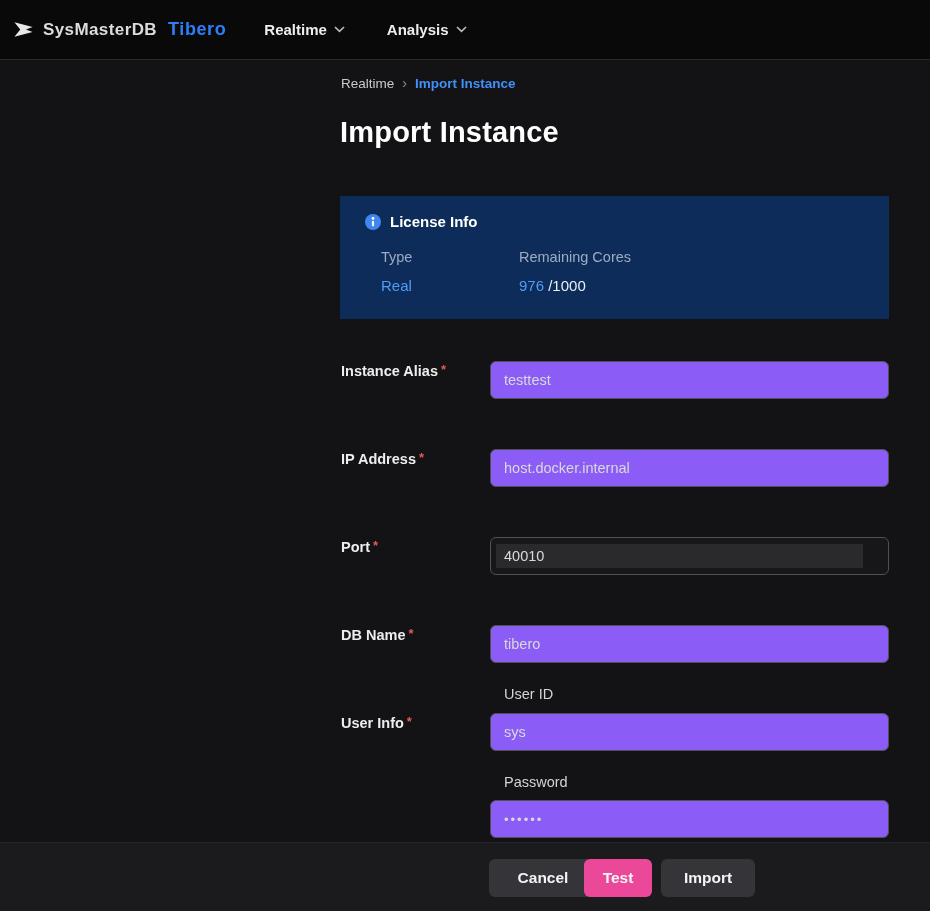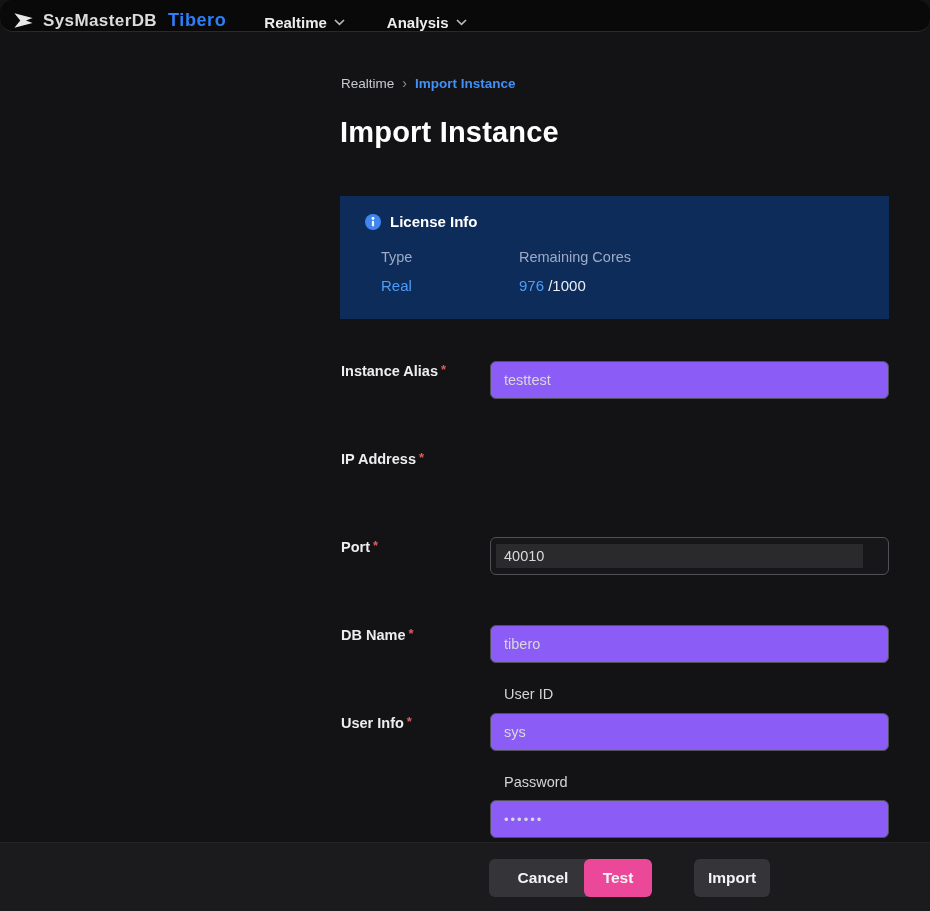--- a/index.html
+++ b/index.html
@@ -5,23 +5,23 @@
   * { margin:0; padding:0; box-sizing:border-box; }
   html,body { background:#000; }
   body { font-family:"Liberation Sans", sans-serif; }
   .screen{
     position:relative; width:930px; height:911px;
     background:#131315; overflow:hidden;
   }
 
   
   .topbar{
-    position:absolute; top:0; left:0; width:930px; height:32px;
+    position:absolute; top:0; left:0; width:930px; height:60px;
     background:#09090a; border-bottom:1px solid #2a2a2c;
-    display:flex; align-items:flex-end; padding-left:13px;border-radius:13px;
+    display:flex; align-items:center; padding-left:13px;
   }
   .brand{ display:flex; align-items:center; gap:9px; }
   .brand-name{ color:#dcdcdd; font-size:17px; font-weight:bold; letter-spacing:.4px; }
   .brand-product{ color:#2e7ef7; font-size:18px; font-weight:bold; letter-spacing:.6px; margin-left:2px; }
   .nav-item{ display:flex; align-items:center; gap:7px; cursor:pointer; }
   .nav-item .nav-label{ color:#ededee; font-size:15px; font-weight:bold; }
   .nav-realtime{ margin-left:38px; }
   .nav-analysis{ margin-left:42px; }
 
   
@@ -69,21 +69,21 @@
     position:absolute; left:0; top:842px; width:930px; height:69px;
     background:#1b1b1d; border-top:1px solid #242427; z-index:5;
   }
   .btn{
     position:absolute; top:16px; height:38px; border:none; border-radius:6px;
     background:#353539; color:#f4f4f5; font-size:15.5px; font-weight:bold;
     font-family:"Liberation Sans",sans-serif; cursor:pointer;
   }
   .btn-cancel{ left:489px; width:108px; }
   .btn-test{ left:584px; width:68px; background:#ec4899; }
-  .btn-import{ left:661px; width:76px;margin-left:33px; }
+  .btn-import{ left:661px; width:94px; }
 
   
   .toast{
     position:absolute; left:17px; top:855px; width:394px; height:37px;
     background:#143628; border:1px solid #27563f; border-radius:4px;
     display:flex; align-items:center; z-index:10;
   }
   .toast-icon{ margin-left:18px; display:flex; align-items:center; }
   .toast-msg{ margin-left:10px; color:#eef4ef; font-size:14px; }
   .toast-close{ margin-left:auto; margin-right:15px; color:#93a29a; font-size:16px; cursor:pointer; line-height:1; }
@@ -145,20 +145,21 @@
     <span class="lic-col-label lic-left">Type</span>
     <span class="lic-col-label lic-right">Remaining Cores</span>
     <span class="lic-col-value lic-left lic-blue">Real</span>
     <span class="lic-col-value lic-right"><span class="lic-blue">976</span> <span class="lic-total">/1000</span></span>
   </div>
 
   <div class="field-label" style="top:362px;"><span>Instance Alias</span><span class="req">*</span></div>
   <input class="text-input" style="top: 361px;" type="text" value="testtest">
 
   <div class="field-label" style="top:450px;"><span>IP Address</span><span class="req">*</span></div>
+  <input class="text-input" style="top: 449px;" type="text" value="host.docker.internal">
 
   <div class="field-label" style="top:538px;"><span>Port</span><span class="req">*</span></div>
   <input class="text-input autofilled" style="top: 537px;" type="text" value="40010">
 
   <div class="field-label" style="top:626px;"><span>DB Name</span><span class="req">*</span></div>
   <input class="text-input" style="top: 625px;" type="text" value="tibero">
 
   <div class="field-label" style="top:714px;"><span>User Info</span><span class="req">*</span></div>
 
   <div class="sub-label" style="top:686px;">User ID</div>

